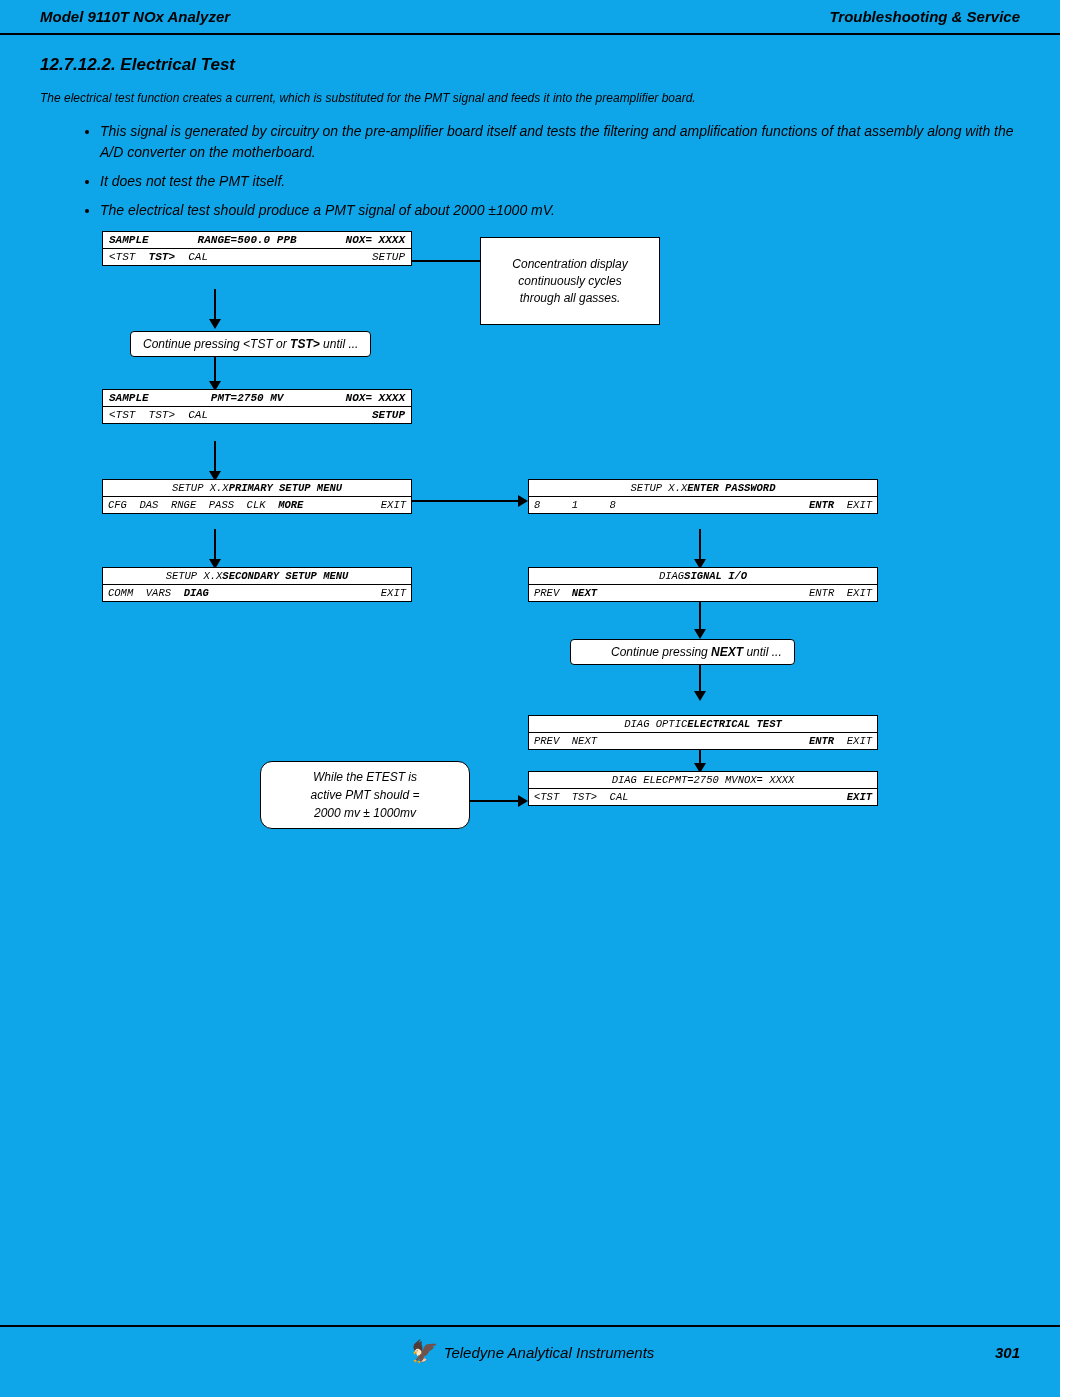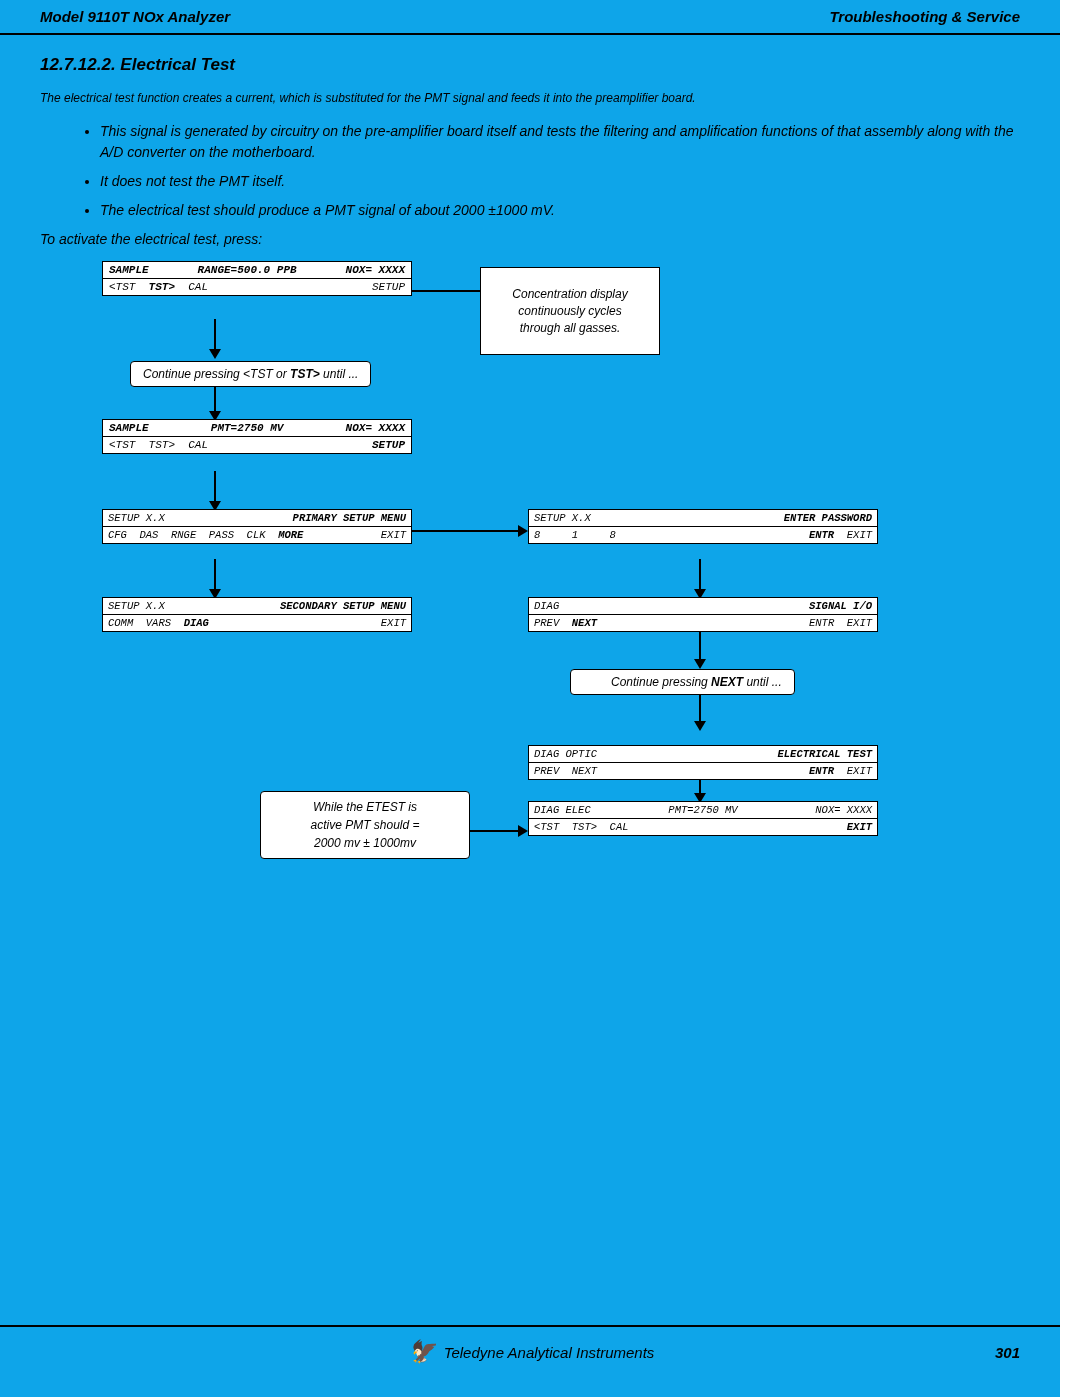--- a/index.html
+++ b/index.html
@@ -156,33 +156,33 @@
       top: 0; left: 0;
       width: 100%;
       height: 100%;
       pointer-events: none;
     }
 
     
     .etest-box {
       position: absolute;
       border: 1px solid #000;
-      border-radius: 4px;
+      border-radius: 12px;
       background: #fff;
       font-size: 12px;
       padding: 6px 12px;
       line-height: 1.5;
     }
 
     .screen-box .screen-line2 span { display: inline; }
 
     
     .setup-line1 {
       display: flex;
-      justify-content: space-between;
+      justify-content: center;
       align-items: center;
       padding: 2px 5px;
       border-bottom: 1px solid #000;
       font-size: 10.5px;
     }
     .setup-line2 {
       padding: 2px 5px;
       font-size: 10.5px;
       display: flex;
       gap: 22px;
@@ -206,21 +206,20 @@
     </div>
 
     <p class="intro-para">The electrical test function creates a current, which is substituted for the PMT signal and feeds it into the preamplifier board.</p>
 
     <ul class="bullet-list">
       <li>This signal is generated by circuitry on the pre-amplifier board itself and tests the filtering and amplification functions of that assembly along with the A/D converter on the motherboard.</li>
       <li>It does not test the PMT itself.</li>
       <li>The electrical test should produce a PMT signal of about 2000 ±1000 mV.</li>
     </ul>
 
-    <p class="activate-text">To activate the electrical test, press:</p>
 
     <div class="diagram">
 
       <svg class="diagram-svg">
 
         <line x1="175" y1="58" x2="175" y2="90" stroke="#000" stroke-width="2"></line>
         <polygon points="175,98 169,88 181,88" fill="#000"></polygon>
 
         <line x1="175" y1="122" x2="175" y2="152" stroke="#000" stroke-width="2"></line>
         <polygon points="175,160 169,150 181,150" fill="#000"></polygon>

